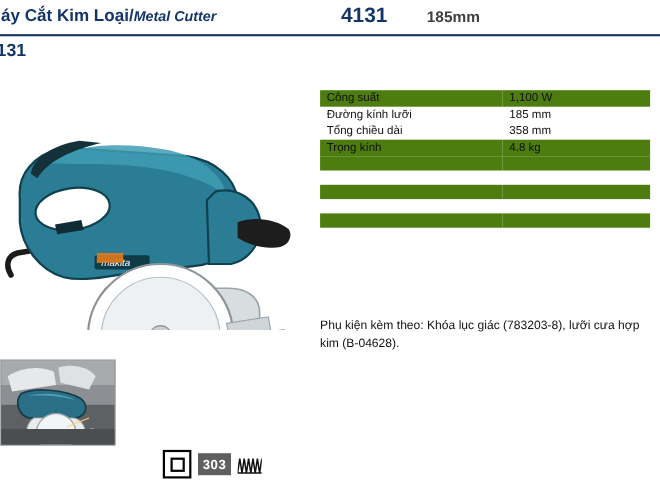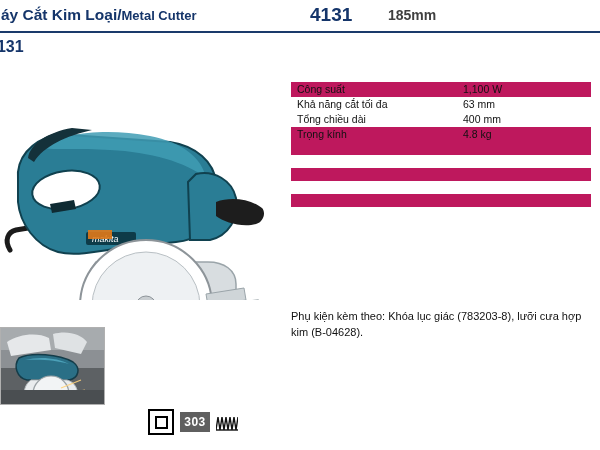--- a/index.html
+++ b/index.html
@@ -31,20 +31,21 @@
   .header-title {
     position: absolute;
     left: -12px;
     top: 6px;
     font-size: 15.5px;
     font-weight: bold;
     color: #15356a;
     white-space: nowrap;
   }
   .header-title .it {
+    font-style: italic;
     font-size: 13px;
     font-weight: bold;
   }
   .header-model {
     position: absolute;
     left: 310px;
     top: 4px;
     font-size: 19px;
     font-weight: bold;
     color: #15356a;
@@ -78,32 +79,32 @@
     font-size: 10.5px;
     color: #111111;
   }
   .spec-table td {
     padding: 1px 4px 1px 6px;
     vertical-align: top;
     line-height: 13px;
   }
   .spec-table td.label { width: 166px; }
   .spec-table tr.band td {
-    background: #be185d;
+    background: #4d7c0f;
     margin-top: 27px;
   }
   .spec-table tr.blank td {
     height: 13px;
   }
 
   
   .accessory {
     position: absolute;
     left: 291px;
-    top: 308px;
+    top: 288px;
     width: 305px;
     font-size: 11px;
     line-height: 16px;
     color: #111111;
   }
 
   
   .photo-main {
     position: absolute;
     left: 0px;
@@ -225,26 +226,26 @@
     </svg>
   </div>
 
   <table class="spec-table">
     <tbody>
       <tr class="band">
         <td class="label">Công suất</td>
         <td class="value">1,100 W</td>
       </tr>
       <tr>
-        <td class="label">Khả năng cắt tối đa</td>
-        <td class="value">63 mm</td>
+        <td class="label">Đường kính lưỡi</td>
+        <td class="value">185 mm</td>
       </tr>
       <tr>
         <td class="label">Tổng chiều dài</td>
-        <td class="value">400 mm</td>
+        <td class="value">358 mm</td>
       </tr>
       <tr class="band">
         <td class="label">Trọng kính</td>
         <td class="value">4.8 kg</td>
       </tr>
       <tr class="band blank">
           <td></td>
           <td></td>
         </tr>
       <tr class="blank">

